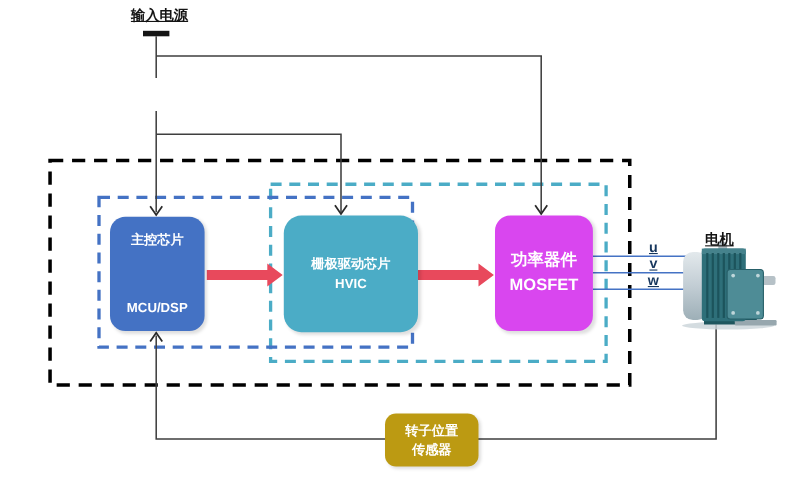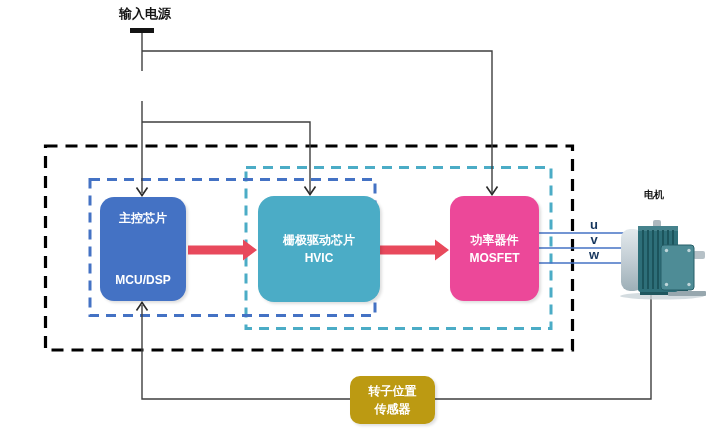--- a/index.html
+++ b/index.html
@@ -9,25 +9,25 @@
   }
   .layer{position:absolute;left:0;top:0;z-index:1;}
   .block{
     position:absolute;display:flex;flex-direction:column;justify-content:center;align-items:center;
     font-weight:700;color:#fff;text-align:center;z-index:2;line-height:1.5;
     box-shadow:2px 2px 3px rgba(0,0,0,0.13);
   }
   .power-chip{left:101px;top:71px;width:87px;height:30px;background:#F4B9C3;color:#FBE0E6;font-size:12px;border-radius:2px;}
   .mcu{left:100px;top:197px;width:86px;height:104px;background:#4472C4;font-size:12px;border-radius:14px;gap:44px;}
   .hvic{left:258px;top:196px;width:122px;height:106px;background:#4BACC6;font-size:12px;border-radius:16px;}
-  .mosfet{left:450px;top:196px;width:89px;height:105px;background:#ec4899;font-size:12px;border-radius:14px;}
+  .mosfet{left:450px;top:196px;width:89px;height:105px;background:#d946ef;font-size:15px;border-radius:14px;}
   .sensor{left:350px;top:376px;width:85px;height:48px;background:#BC9A12;font-size:12px;border-radius:10px;}
-  .lbl{position:absolute;font-weight:700;color:#141414;z-index:2;text-align:center;}
+  .lbl{position:absolute;font-weight:700;color:#141414;z-index:2;text-align:center;text-decoration:underline;}
   .lbl-input{left:103px;top:5px;width:84px;font-size:13px;}
-  .lbl-motor{left:628px;top:188px;width:52px;font-size:10px;}
+  .lbl-motor{left:628px;top:209px;width:52px;font-size:13px;}
   .lbl-phase{width:18px;font-size:13px;color:#17375E;z-index:3;}
   .lbl-u{left:585px;top:217px;}
   .lbl-v{left:585px;top:232px;}
   .lbl-w{left:585px;top:247px;}
 </style>
 </head>
 <body>
 
 <div class="canvas">
 

